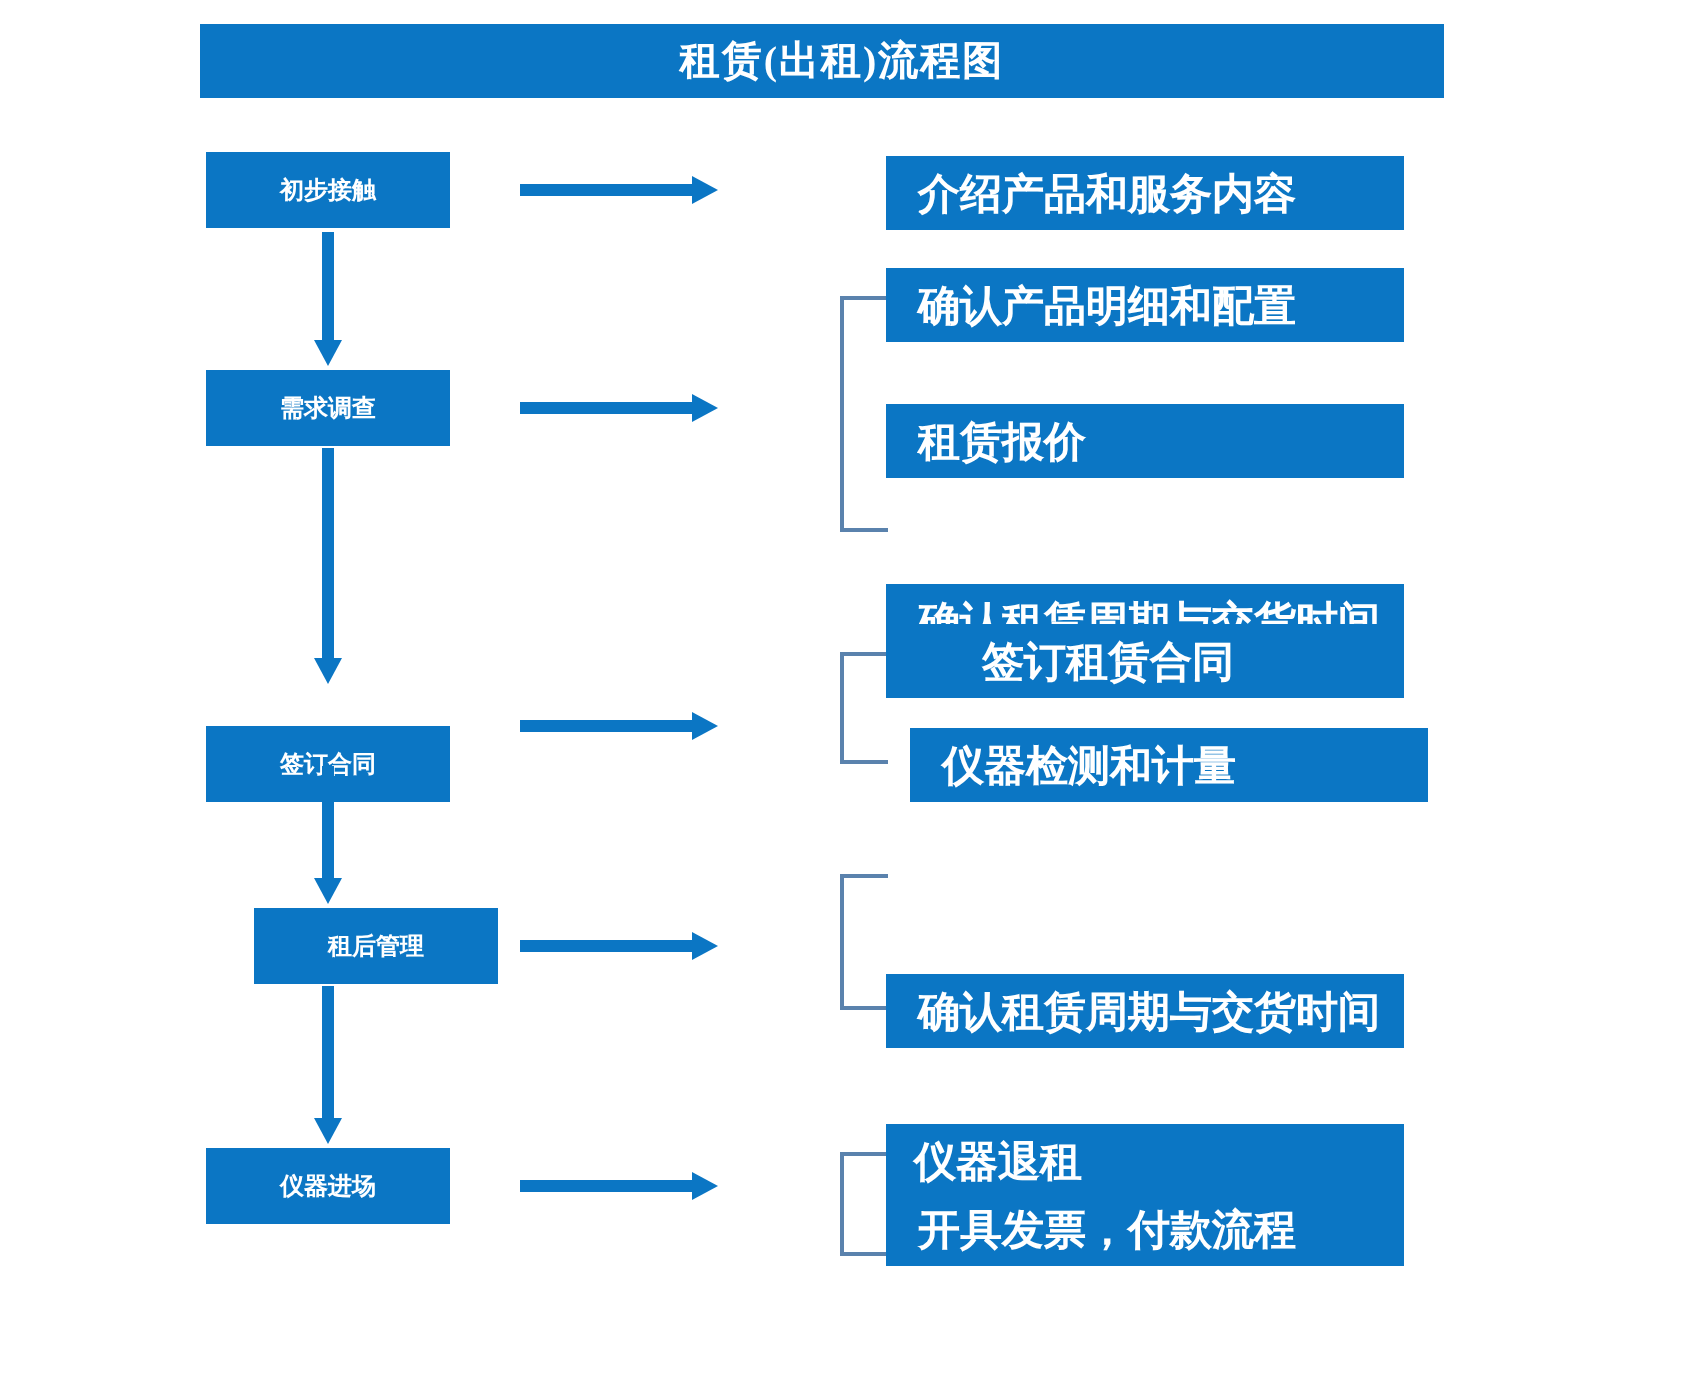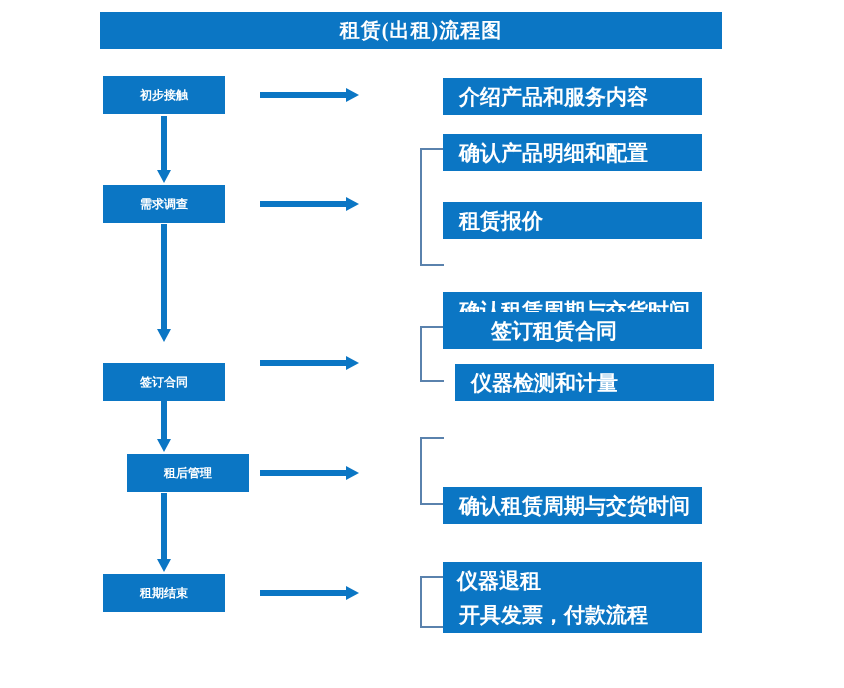--- a/index.html
+++ b/index.html
@@ -105,21 +105,21 @@
   <div class="title-bar">租赁(出租)流程图</div>
 
   <div class="stage-box" style="top:76px;">初步接触</div>
 
   <div class="stage-box" style="top:185px;">需求调查</div>
 
   <div class="stage-box" style="top:363px;">签订合同</div>
 
   <div class="stage-box" style="top:454px;margin-left:24px;">租后管理</div>
 
-  <div class="stage-box" style="top:574px;">租期结束</div>
+  <div class="stage-box" style="top:574px;">仪器进场</div>
 
   <div class="arrow-down" style="left:153px; top:116px; height:68px;">
     <svg width="22" height="68" viewBox="0 0 22 68">
       <rect x="8" y="0" width="6" height="56" fill="#0b76c4"></rect>
       <polygon points="4,54 18,54 11,67" fill="#0b76c4"></polygon>
     </svg>
   </div>
 
   <div class="arrow-down" style="left:153px; top:224px; height:119px;">
     <svg width="22" height="119" viewBox="0 0 22 119">

